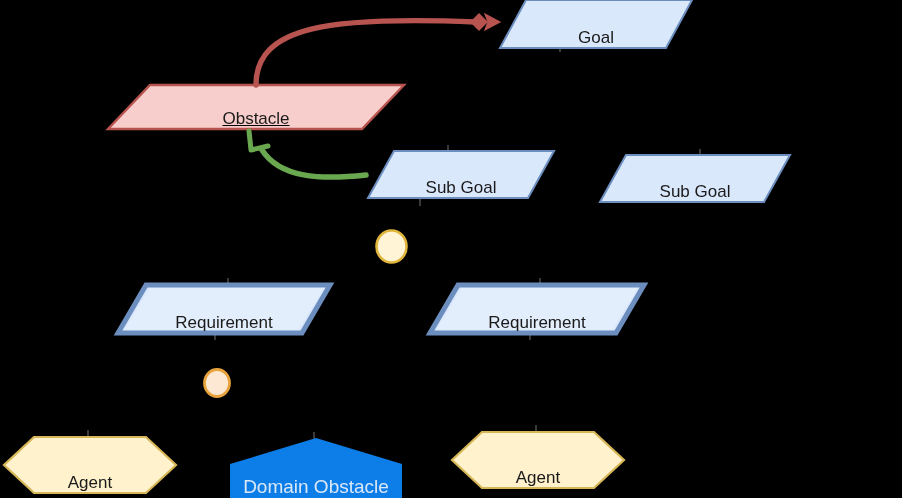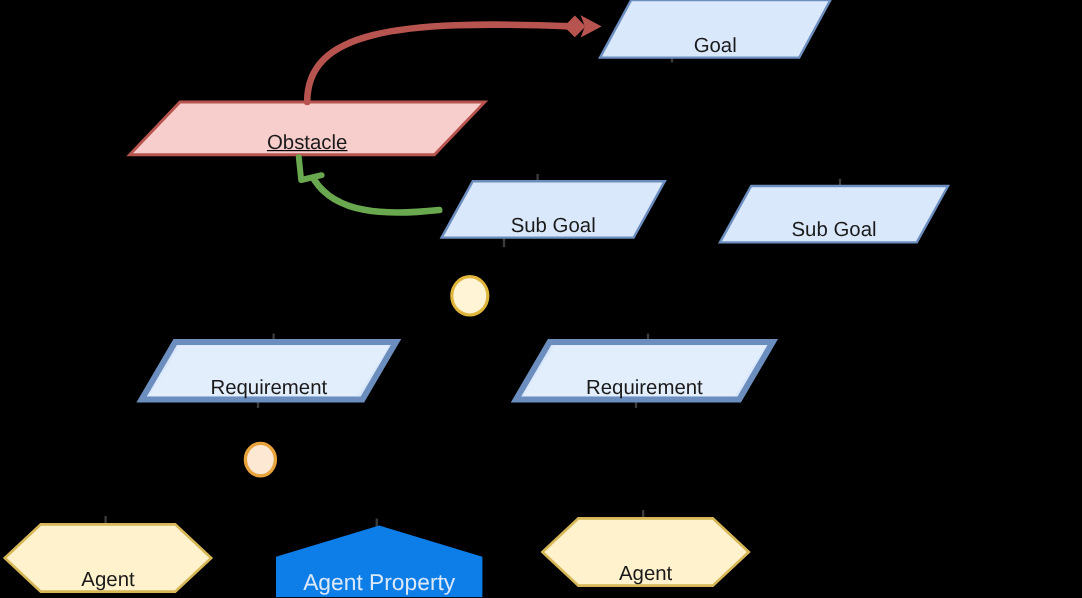--- a/index.html
+++ b/index.html
@@ -141,21 +141,21 @@
     <svg viewBox="0 0 172 56" preserveAspectRatio="none">
       <polygon points="30,0 142,0 172,28 142,56 30,56 0,28" fill="#fff2cc" stroke="#d6b656" stroke-width="2.2"></polygon>
     </svg>
     <span class="label lbl-dark">Agent</span>
   </div>
 
   <div class="node" style="left:230px; top:438px; width:172px; height:60px;">
     <svg viewBox="0 0 172 60" preserveAspectRatio="none">
       <polygon points="86,0 172,26 172,60 0,60 0,26" fill="#0d7de8" stroke="none"></polygon>
     </svg>
-    <span class="label lbl-light" style="margin-top:10px;">Agent Property</span>
+    <span class="label lbl-light" style="margin-top:10px;">Domain Obstacle</span>
   </div>
 
   <div class="node" style="left:375px; top:229px; width:33px; height:35px;">
     <svg viewBox="0 0 33 35" preserveAspectRatio="none">
       <ellipse cx="16.5" cy="17.5" rx="15" ry="16" fill="#fff4d6" stroke="#e0b53c" stroke-width="2.6"></ellipse>
     </svg>
   </div>
 
   <div class="node" style="left:203px; top:368px; width:28px; height:30px;">
     <svg viewBox="0 0 28 30" preserveAspectRatio="none">

